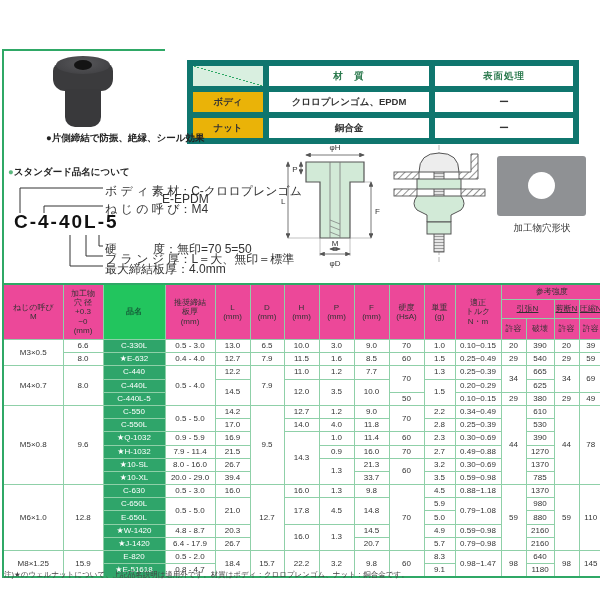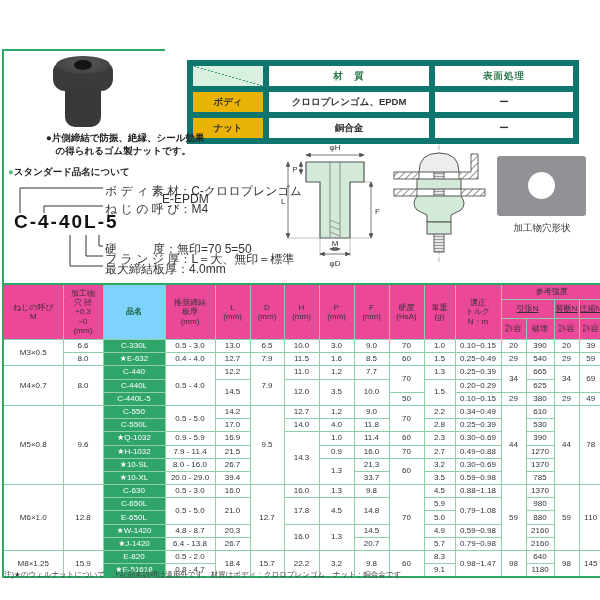--- a/index.html
+++ b/index.html
@@ -48,21 +48,21 @@
 
   
   .spec-table{position:absolute;left:2px;top:283px;width:596px;border-collapse:collapse;table-layout:fixed;
               border:2px solid #2fa866;}
   .spec-table th,.spec-table td{border:1px solid #8fd0a8;padding:0;text-align:center;font-size:8px;color:#333;}
   .spec-table thead th{font-weight:normal;line-height:1.15;white-space:pre-line;vertical-align:middle;background:#ec4899;}
   .spec-table thead tr.t1 th{height:14px;}
   .spec-table thead tr.t2 th{height:18px;text-decoration:underline;}
   .spec-table thead tr.t3 th{height:20px;}
   .spec-table thead{border-bottom:1.5px solid #2fa866;}
-  .spec-table th.green-head{background:#7dd3fc;color:#155f39;font-weight:bold;margin-left:43px;}
+  .spec-table th.green-head{background:#22c55e;color:#155f39;font-weight:bold;margin-left:43px;}
   .spec-table tbody td{height:12.2px;line-height:1;}
   .spec-table td.pn{background:#2fa56a;color:#fff;}
   .spec-table tr.gs td{border-top:1.5px solid #2fa866;}
 
   .footnote{position:absolute;left:4px;top:570px;font-size:7.5px;color:#444;text-align:center;}
 </style>
 </head>
 <body>
 
 <div id="page">
@@ -98,21 +98,20 @@
     <tr>
       <td class="mlabel">ナット</td>
       <td class="mval">銅合金</td>
       <td class="mval">ー</td>
     </tr>
   </tbody>
     </table>
 
   <div class="intro">
     <div>●片側締結で防振、絶縁、シール効果</div>
-    <div>　の得られるゴム製ナットです。</div>
   </div>
   <div class="std-head">
     <span class="dot-green">●</span><span>スタンダード品名について</span>
   </div>
 
   <div class="part-code">C-4-40L-5</div>
   <svg class="pc-svg" width="300" height="100" viewBox="0 0 300 100">
     <g stroke="#333" stroke-width="1" fill="none">
       <polyline points="20,33 20,8 103,8"></polyline>
       <polyline points="44,33 44,26 103,26"></polyline>
@@ -437,21 +436,21 @@
           <td>20.3</td>
           <td rowspan="2">16.0</td>
           <td rowspan="2">1.3</td>
           <td>14.5</td>
           <td>4.9</td>
           <td>0.59~0.98</td>
           <td>2160</td>
         </tr>
         <tr>
           <td class="pn">★J-1420</td>
-          <td>6.4 - 13.8</td>
+          <td>6.4 - 17.9</td>
           <td>26.7</td>
           <td>20.7</td>
           <td>5.7</td>
           <td>0.79~0.98</td>
           <td>2160</td>
         </tr>
         <tr class="gs">
           <td rowspan="2">M8×1.25</td>
           <td rowspan="2">15.9</td>
           <td class="pn">E-820</td>

